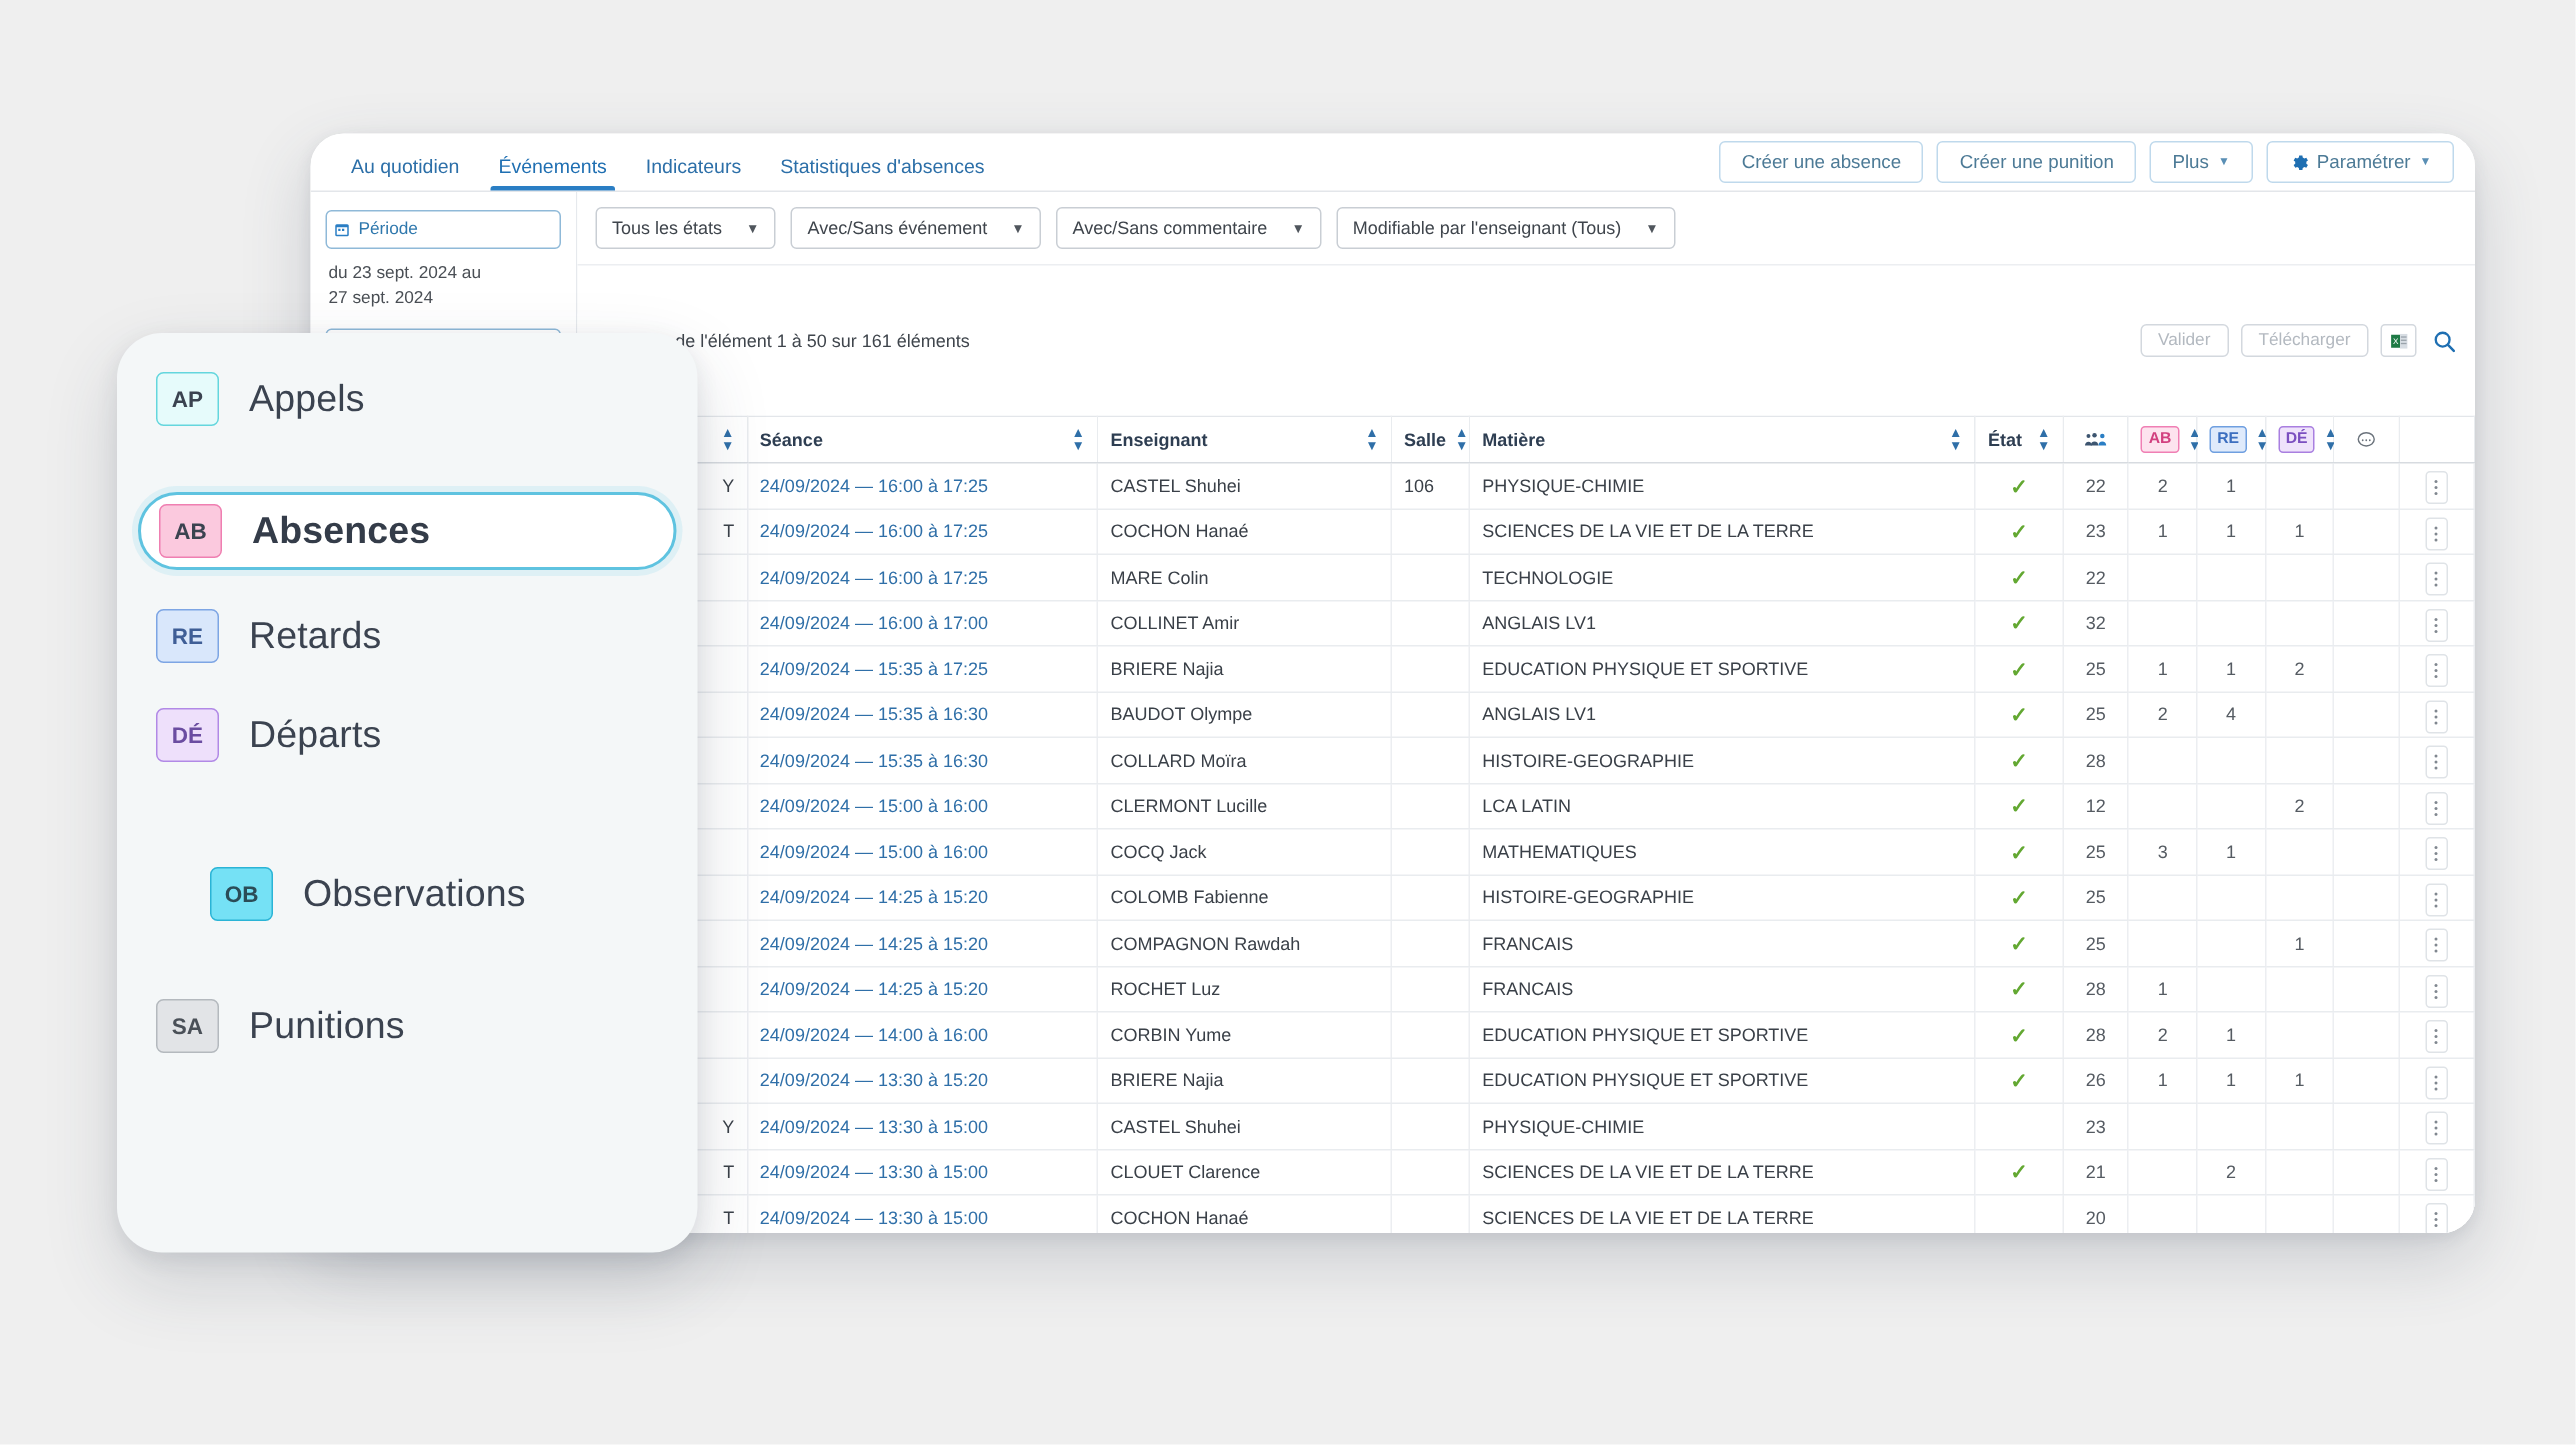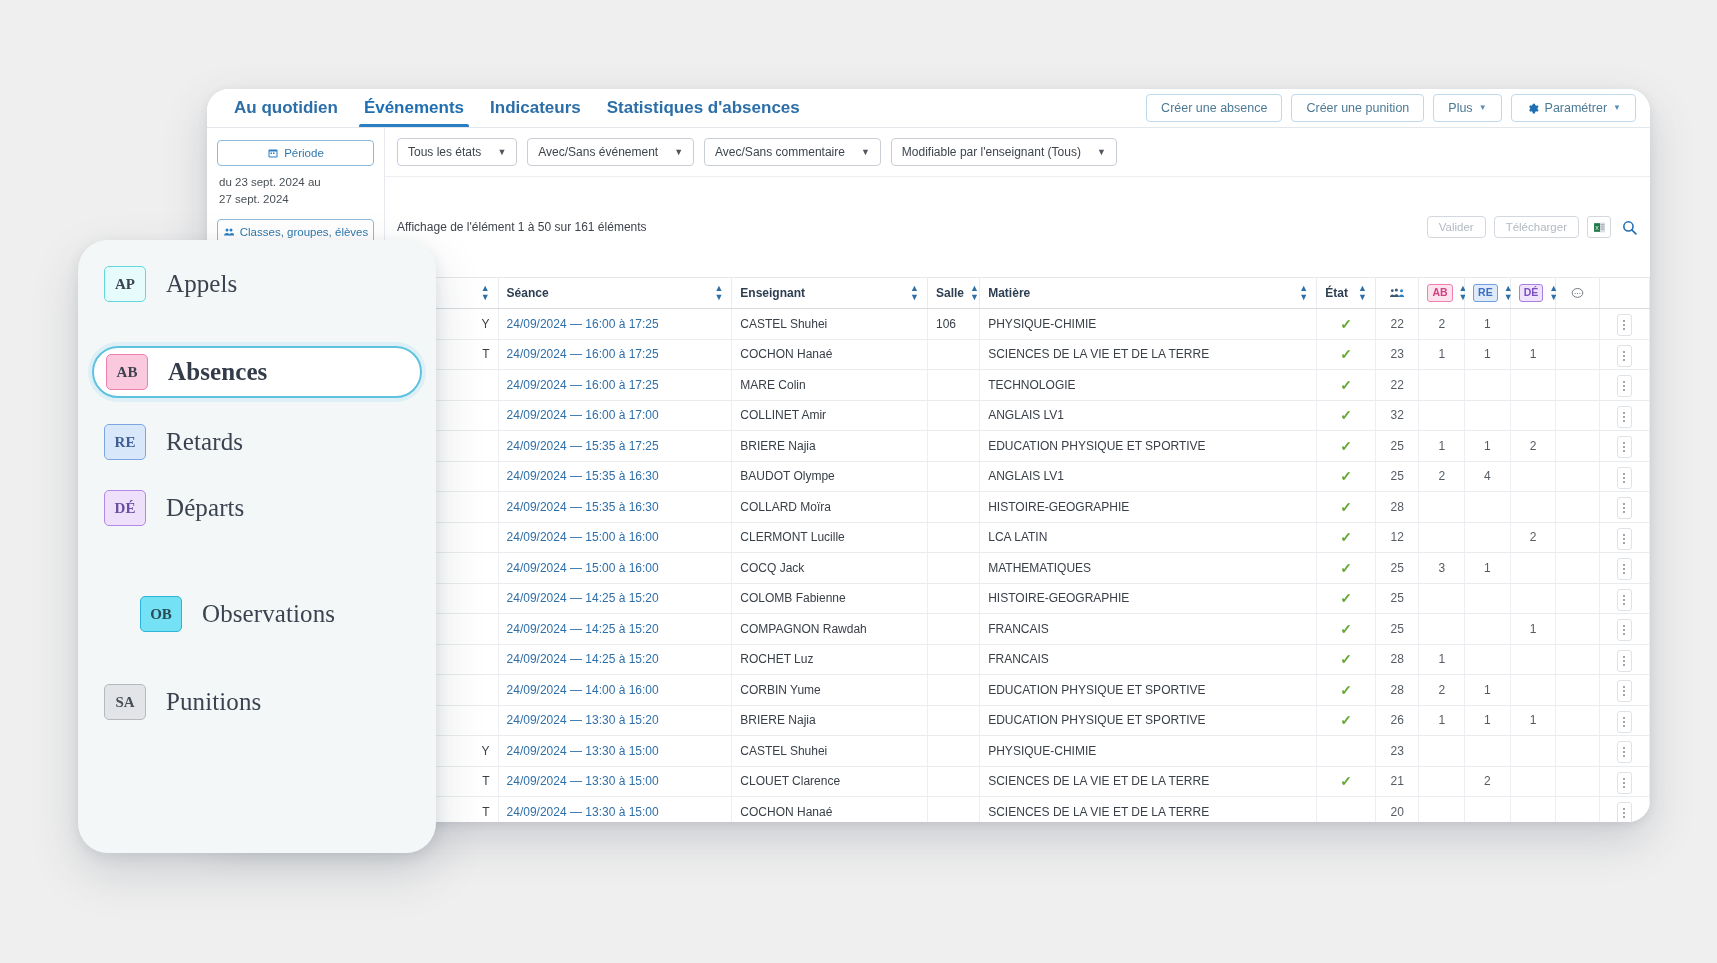--- a/index.html
+++ b/index.html
@@ -24,21 +24,21 @@
   
   #tabstrip{
     position:relative;
     height:38px;
     background:#fff;
     border-bottom:1px solid #e3e6ea;
     padding-left:14px;
     display:flex;align-items:flex-end;
   }
   .tab{
-    font-size:17px;font-weight:bold;
+    font-size:13px;font-weight:normal;
     color:#2c6fa8;
     padding:0 13px 9px 13px;
     white-space:nowrap;
     cursor:pointer;
     position:relative;
   }
   .tab.active{color:#1f6fb2;margin-top:24px;}
   .tab.active::after{
     content:"";position:absolute;left:8px;right:8px;bottom:0;height:3px;
     background:#2a7ec4;border-radius:2px 2px 0 0;
@@ -65,21 +65,21 @@
     background:#fff;
     border-right:1px solid #e6e9ed;
     padding:12px 10px 0 10px;
     box-sizing:border-box;
   }
   .rail-btn{
     width:100%;box-sizing:border-box;
     border:1px solid #8fb9d8;border-radius:4px;background:#fff;
     color:#2f78ad;font-size:11.5px;
     padding:6px 4px;text-align:center;cursor:pointer;
-    display:flex;align-items:center;justify-content:center;gap:5px;
+    display:flex;align-items:center;gap:5px;
   }
   .rail-dates{
     font-size:11.5px;color:#4a4f55;line-height:1.45;
     margin:8px 2px 12px 2px;
   }
   .mini-ico{width:12px;height:12px;flex:0 0 auto;}
 
   
   #main{flex:1;min-width:0;background:#fff;display:flex;flex-direction:column;gap:32px;}
 
@@ -161,27 +161,26 @@
     display:inline-block;font-size:10.5px;font-weight:bold;
     border-radius:3px;padding:1px 4px;line-height:1.25;
   }
   .hb-ab{background:#fde3ee;border:1px solid #f07fb4;color:#d2407f;}
   .hb-re{background:#dfeafb;border:1px solid #6f9fe0;color:#3c6fc0;}
   .hb-de{background:#efe3fb;border:1px solid #a97fe0;color:#7b4fc0;}
 
   
   #overlay{
     position:absolute;
-    left:78px;top:240px;
-    width:358px;height:613px;
+    left:78px;top:222px;
+    width:387px;height:613px;
     background:#f4f7f8;
     border-radius:30px;
     box-shadow:0 20px 48px rgba(50,60,80,.17), 0 4px 14px rgba(50,60,80,.10);
     overflow:hidden;
-    font-family:Liberation Serif, serif;
   }
   .ov-item{
     display:flex;align-items:center;gap:20px;
     padding:0 26px;height:44px;
     cursor:pointer;
     position:relative;
   }
   .ov-item .ov-label{
     font-size:25px;color:#3b4350;font-weight:normal;letter-spacing:.1px;
   }

